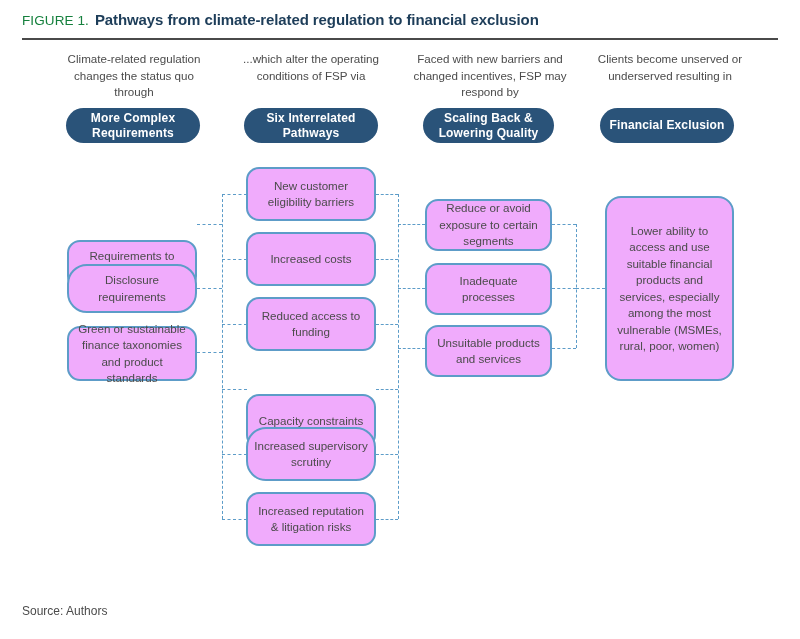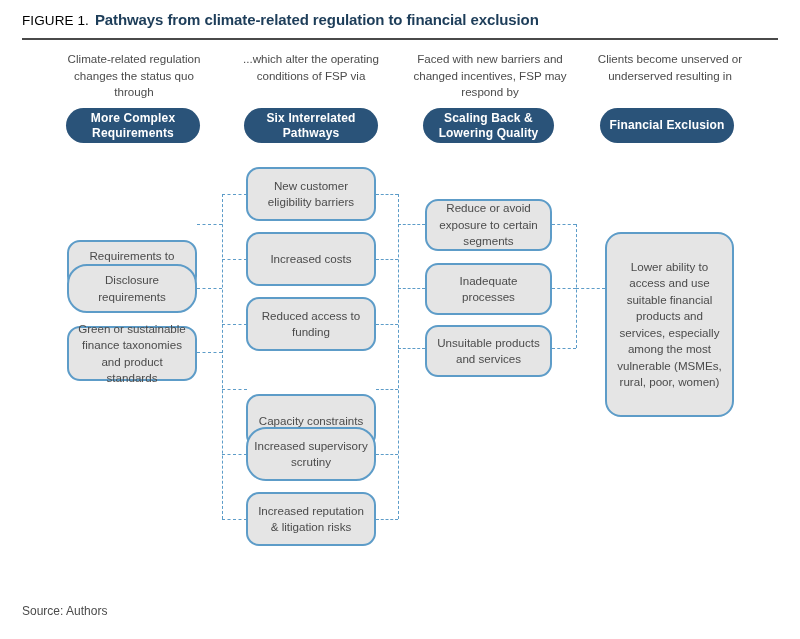--- a/index.html
+++ b/index.html
@@ -21,21 +21,21 @@
     position: absolute;
     left: 22px;
     top: 11px;
     width: 756px;
     height: 30px;
     display: flex;
     align-items: baseline;
   }
   #figure-label {
     font-size: 13.5px;
-    color: #000000;
+    color: #15803d;
     letter-spacing: .1px;
     margin-right: 6px;
     white-space: nowrap;
   }
   #figure-title {
     font-size: 15px;
     font-weight: bold;
     color: #1d3d59;
     letter-spacing: -.1px;
     white-space: nowrap;
@@ -71,21 +71,21 @@
     text-align: center;
     letter-spacing: .15px;
   }
 
   
   .node {
     position: absolute;
     box-sizing: border-box;
     border: 2px solid #5d9cc8;
     border-radius: 13px;
-    background: #e5e5e5;
+    background: #f0abfc;
     display: flex;
     align-items: center;
     justify-content: center;
     text-align: center;
     font-size: 11.6px;
     line-height: 16.5px;
     color: #4b4b4b;
     padding: 2px 6px;
   }
   .node.tall { border-radius: 16px; }
@@ -167,15 +167,15 @@
 <div class="node" style="left:246px; top:232px; width:130px; height:54px;">Increased costs</div>
 <div class="node" style="left:246px; top:297px; width:130px; height:54px;">Reduced access to funding</div>
 <div class="node" style="left:246px; top:362px; width:130px; height:54px;margin-top:32px;">Capacity constraints</div>
 <div class="node" style="left:246px; top:427px; width:130px; height:54px;border-radius:20px;">Increased supervisory scrutiny</div>
 <div class="node" style="left:246px; top:492px; width:130px; height:54px;">Increased reputation &amp; litigation risks</div>
 
 <div class="node" style="left:425px; top:199px; width:127px; height:52px;">Reduce or avoid exposure to certain segments</div>
 <div class="node" style="left:425px; top:263px; width:127px; height:52px;">Inadequate processes</div>
 <div class="node" style="left:425px; top:325px; width:127px; height:52px;">Unsuitable products and services</div>
 
-<div class="node tall" style="left:605px; top:196px; width:129px; height:185px;margin-top:36px;">Lower ability to access and use suitable financial products and services, especially among the most vulnerable (MSMEs, rural, poor, women)</div>
+<div class="node tall" style="left:605px; top:196px; width:129px; height:185px;">Lower ability to access and use suitable financial products and services, especially among the most vulnerable (MSMEs, rural, poor, women)</div>
 
 <div id="source-note">Source: Authors</div>
 
 </body></html>

